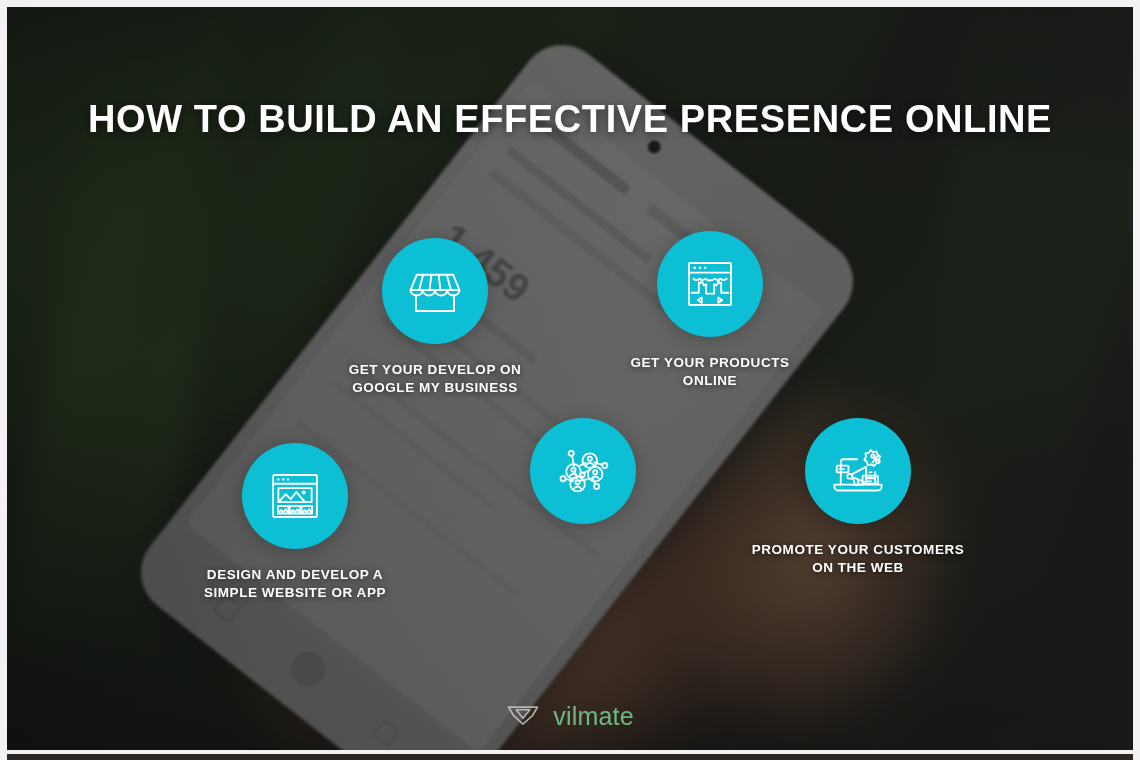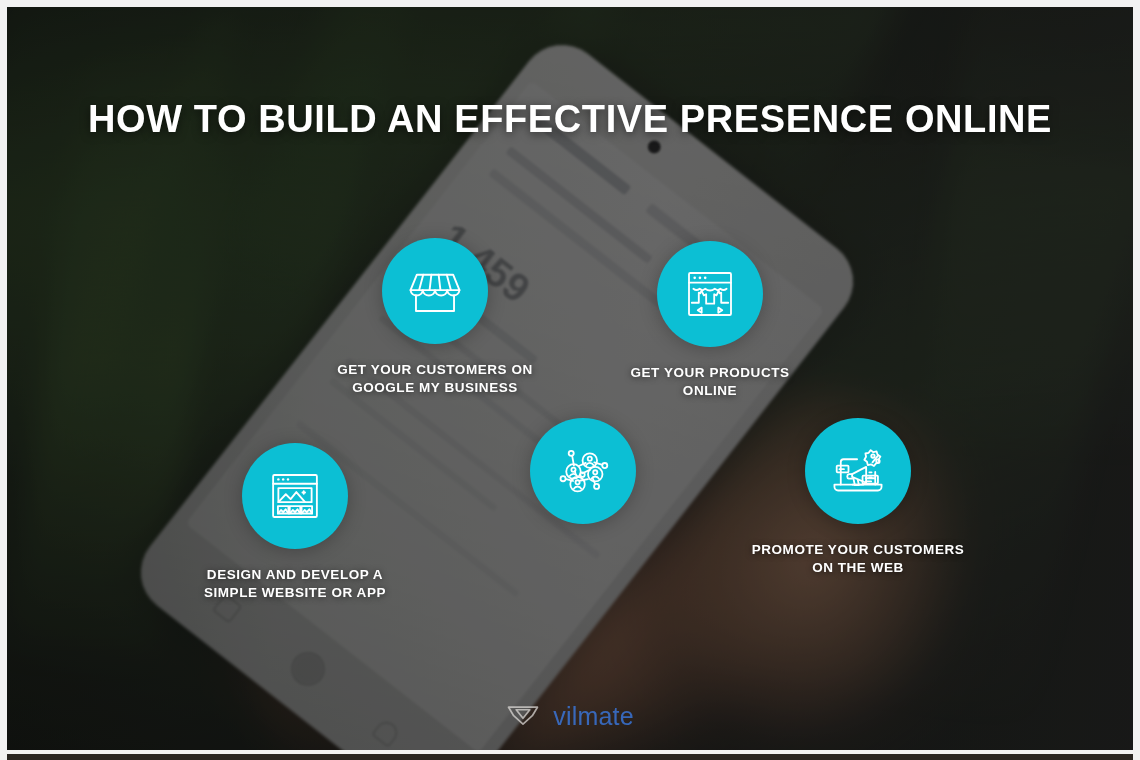--- a/index.html
+++ b/index.html
@@ -255,38 +255,38 @@
     font-weight: 700;
     font-size: 13.5px;
     line-height: 18px;
     letter-spacing: 0.55px;
     text-shadow: 0 1px 6px rgba(0,0,0,0.6);
     white-space: pre-line;
   }
 
   
   #node-gmb      { left: 428px; top: 231px; }
-  #node-products { left: 703px; top: 234px; }
+  #node-products { left: 703px; top: 224px; }
   #node-website  { left: 288px; top: 436px; }
   #node-social   { left: 576px; top: 411px; }
   #node-promote  { left: 851px; top: 411px; }
 
   
   #brand {
     position: absolute;
     left: 0; right: 0;
     top: 694px;
     display: flex;
     align-items: center;
     justify-content: center;
     gap: 13px;
     opacity: 0.72;
   }
   #brand-name {
-    color: #3b82f6;
+    color: #86efac;
     font-family: "Liberation Sans", sans-serif;
     font-weight: 400;
     font-size: 25px;
     letter-spacing: 0.2px;
   }
 </style>
 </head>
 <body>
 
 <div id="page">
@@ -345,21 +345,21 @@
               <path d="M12 14 h40 l7 17 H5 Z"></path>
               <path d="M19 14 L14.5 31"></path>
               <path d="M28 14 L26 31"></path>
               <path d="M36 14 L38 31"></path>
               <path d="M45 14 L49.5 31"></path>
               <path d="M5 31 a6.8 6.8 0 0 0 13.5 0 a6.8 6.8 0 0 0 13.5 0 a6.8 6.8 0 0 0 13.5 0 a6.8 6.8 0 0 0 13.5 0"></path>
               <path d="M11 36.5 V54 h42 V36.5"></path>
             </svg>
           </span>
         </div>
-        <div class="node-label">GET YOUR CUSTOMERS ON
+        <div class="node-label">GET YOUR DEVELOP ON
 GOOGLE MY BUSINESS</div>
       </div>
 
       <div class="node" id="node-products">
         <div class="circle" style="background: rgb(12, 191, 212);">
           <span>
             <svg width="56" height="56" viewBox="0 0 64 64" fill="none" stroke="#ffffff" stroke-width="2.1" stroke-linecap="round" stroke-linejoin="round">
               <rect x="8" y="8" width="48" height="48" rx="1.5"></rect>
               <path d="M8 19 H56"></path>
               <circle cx="14.5" cy="13.5" r="1.5" fill="#ffffff" stroke="none"></circle>

